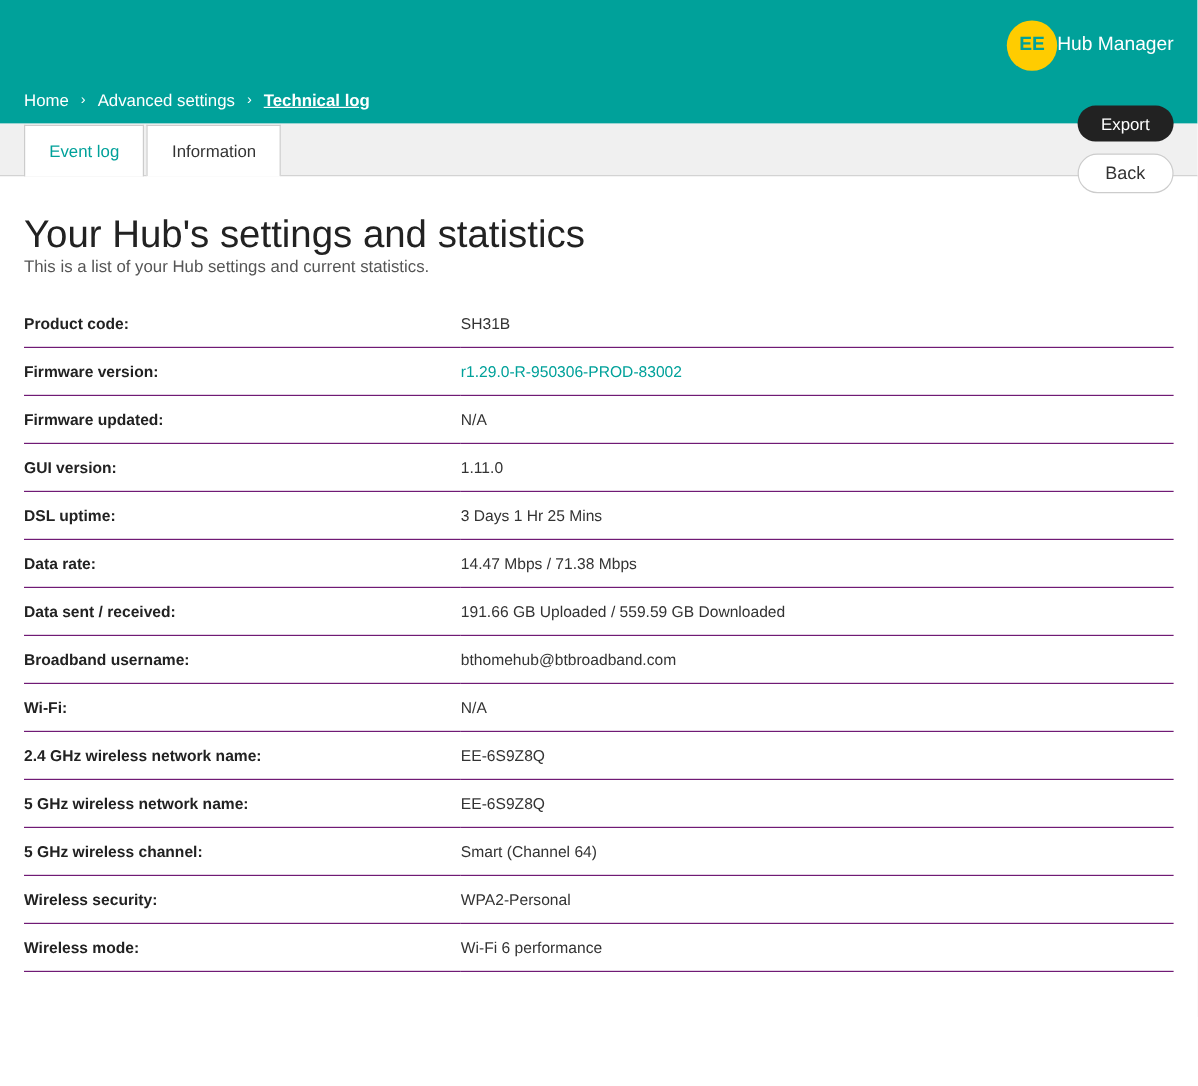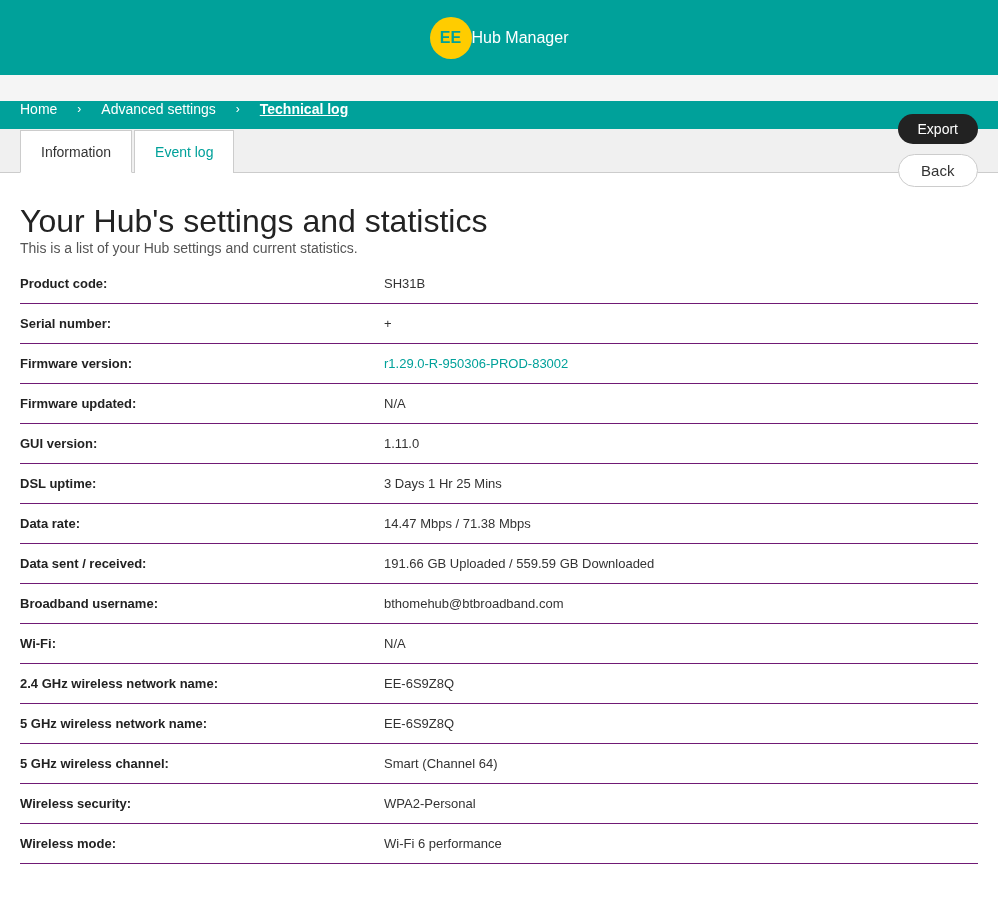--- a/index.html
+++ b/index.html
@@ -15,21 +15,21 @@
       color: #333;
       width: 998px;
     }
 
     
     .header {
       background-color: #00a19a;
       height: 75px;
       display: flex;
       align-items: center;
-      justify-content: center;
+      justify-content: flex-end;
       padding: 0 20px;
     }
 
     .header-logo {
       width: 42px;
       height: 42px;
       background-color: #ffcc00;
       border-radius: 50%;
       display: flex;
       align-items: center;
@@ -43,24 +43,23 @@
       color: white;
       font-size: 16px;
     }
 
     
     .breadcrumb {
       background-color: #00a19a;
       padding: 0 20px 12px 20px;
       display: flex;
       align-items: center;
-      gap: 20px;
-      color: white;
-      font-size: 14px;
-      margin-top: 26px;
+      gap: 10px;
+      color: white;
+      font-size: 14px;
     }
 
     .breadcrumb a {
       color: white;
       text-decoration: none;
     }
 
     .breadcrumb-current {
       color: white;
       font-weight: bold;
@@ -151,21 +150,21 @@
 
     .page-title {
       font-size: 32px;
       font-weight: normal;
       color: #222;
     }
 
     .page-subtitle {
       font-size: 14px;
       color: #555;
-      margin-bottom: 8px;
+      margin-bottom: 20px;
     }
 
     
     .info-table {
       width: 100%;
       border-collapse: collapse;
     }
 
     .info-table tr {
       border-bottom: 1px solid #701a75;
@@ -214,48 +213,44 @@
 <div class="breadcrumb">
   <a href="#">Home</a>
   <span class="breadcrumb-sep">›</span>
   <a href="#">Advanced settings</a>
   <span class="breadcrumb-sep">›</span>
   <span class="breadcrumb-current">Technical log</span>
 </div>
 
 <div class="tab-bar">
   <div class="tabs">
+    <div class="tab event-log">
+      <span>Event log</span>
+    </div>
     <div class="tab active">
       <span>Information</span>
-    </div>
-    <div class="tab event-log">
-      <span>Event log</span>
     </div>
   </div>
   <div class="tab-actions">
     <button class="btn-export">Export</button>
     <button class="btn-back">Back</button>
   </div>
 </div>
 
 <div class="main-content">
   <h1 class="page-title">Your Hub's settings and statistics</h1>
   <p class="page-subtitle">This is a list of your Hub settings and current statistics.</p>
 
   <table class="info-table">
     <tbody id="info-table-body">
     <tr>
           <td>Product code:</td>
           <td>SH31B</td>
         </tr>
         <tr>
-          <td>Serial number:</td>
-          <td>+</td>
-        </tr>
-        <tr>
           <td>Firmware version:</td>
           <td><a href="#" class="link-value">r1.29.0-R-950306-PROD-83002</a></td>
         </tr>
         <tr>
           <td>Firmware updated:</td>
           <td>N/A</td>
         </tr>
         <tr>
           <td>GUI version:</td>
           <td>1.11.0</td>

